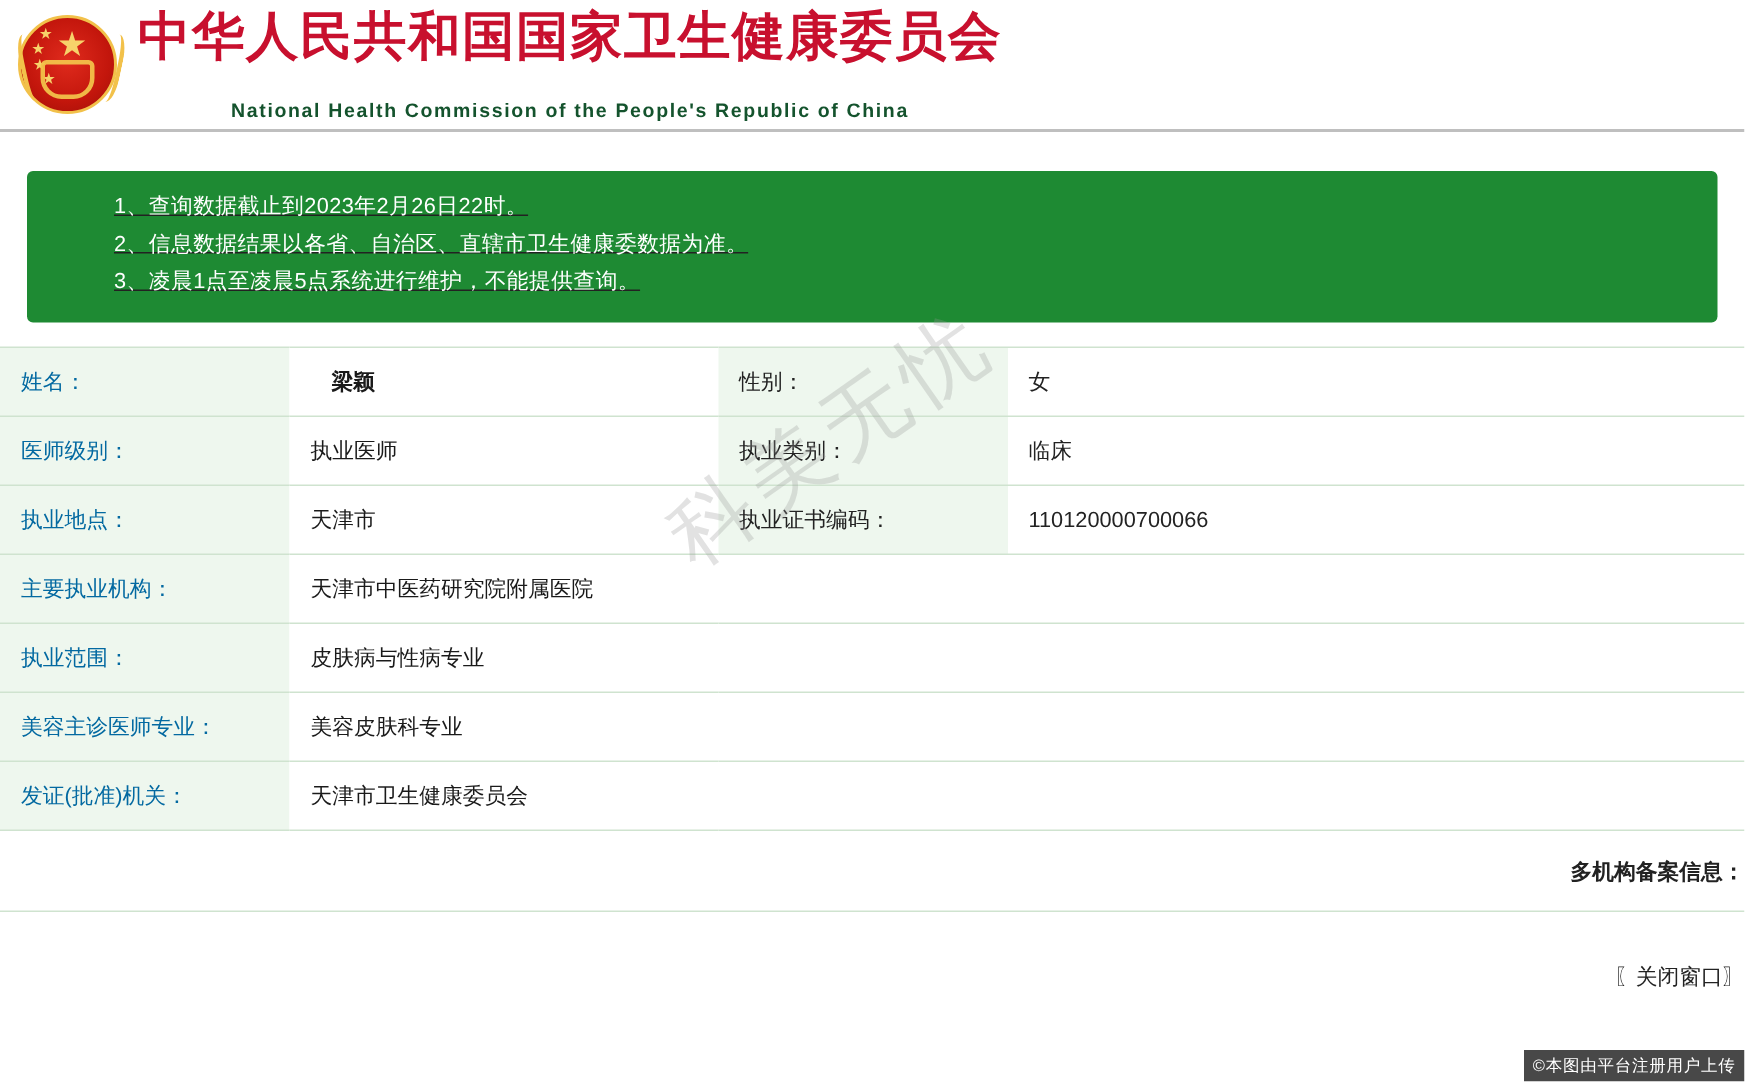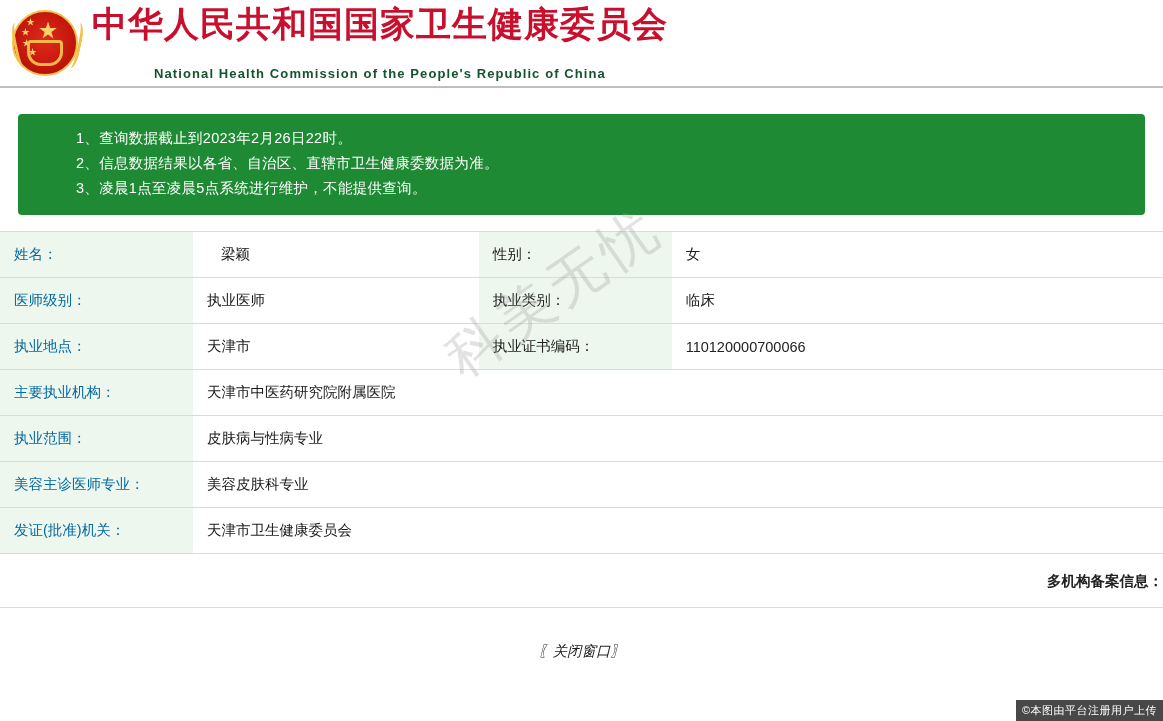--- a/index.html
+++ b/index.html
@@ -96,20 +96,21 @@
   .header-rule {
     width: 100%;
     height: 2px;
     background: #bfbfbf;
     margin-top: 0;
   }
 
   
   .notice-wrap {
     padding: 26px 18px 0 18px;
+    text-decoration: underline;
   }
   .notice {
     background: #1e8a33;
     color: #ffffff;
     border-radius: 4px;
     padding: 12px 10px 14px 58px;
     font-size: 14.5px;
     line-height: 25px;
     letter-spacing: .3px;
   }
@@ -135,37 +136,36 @@
   td.label {
     background: #eef7ee;
     width: 165px;
     color: #0369a1;
     white-space: nowrap;
   }
   td.value {
     background: #ffffff;
     color: #1a1a1a;
   }
-  td.value.name { font-weight: normal; padding-left: 28px; }
+  td.value.name { font-weight: bold; padding-left: 28px; }
   td.label2 { background: #eef7ee; width: 165px; white-space: nowrap; }
   td.value2 { background: #ffffff; }
 
   .section-title {
     text-align: right;
     font-weight: bold;
     padding: 18px 0 16px 0;
     font-size: 14.5px;
     border-bottom: 1px solid #cfe3cf;
     background: #ffffff;
   }
   .close-row {
-    text-align: center;
+    text-align: right;
     padding: 34px 0 10px 0;
     font-size: 14.5px;
-    font-style: italic;
   }
   .close-link {
     color: #222;
     text-decoration: none;
     cursor: pointer;
   }
 
   
   .watermark {
     position: absolute;

